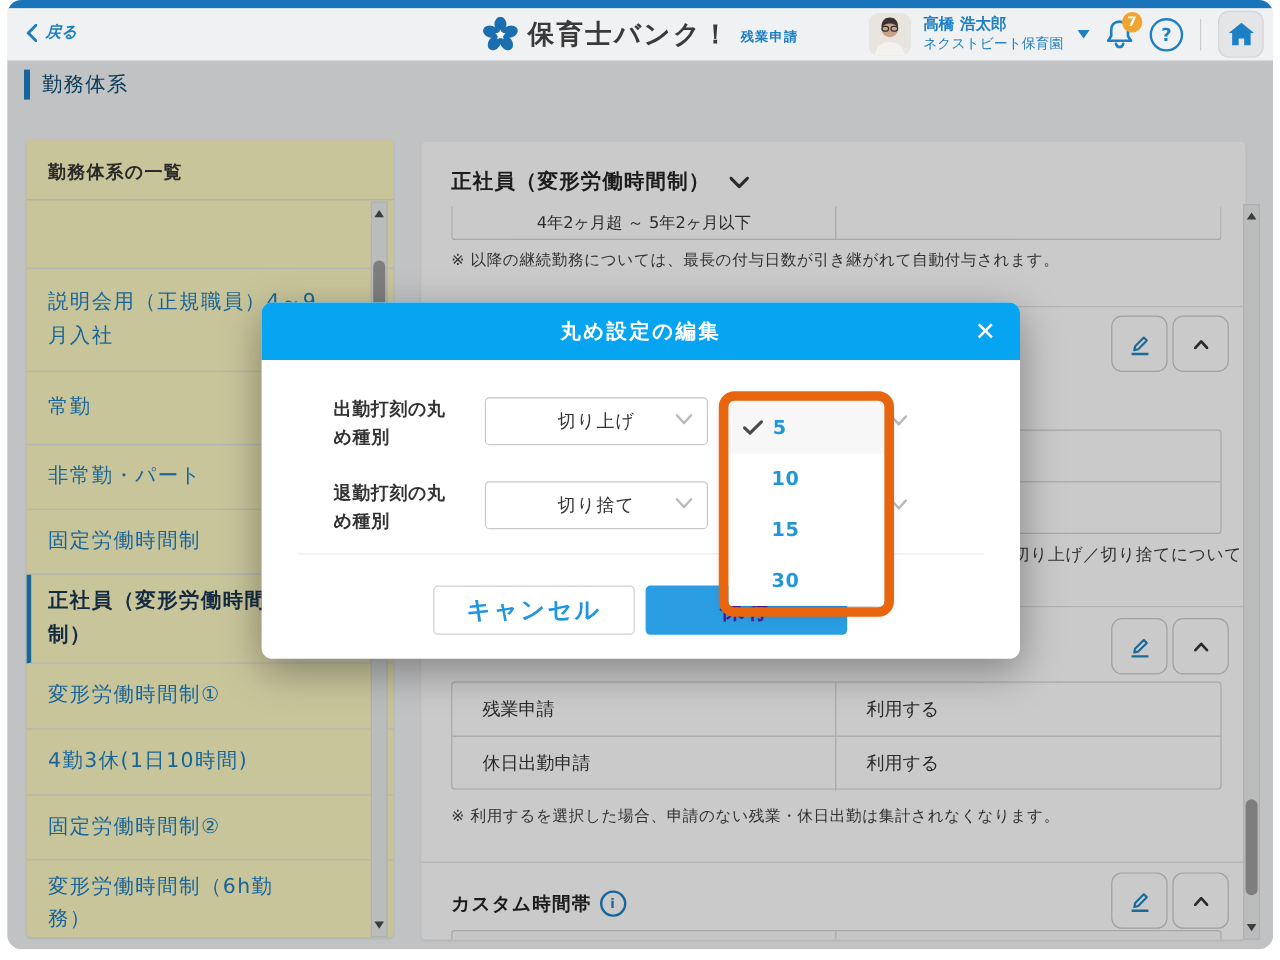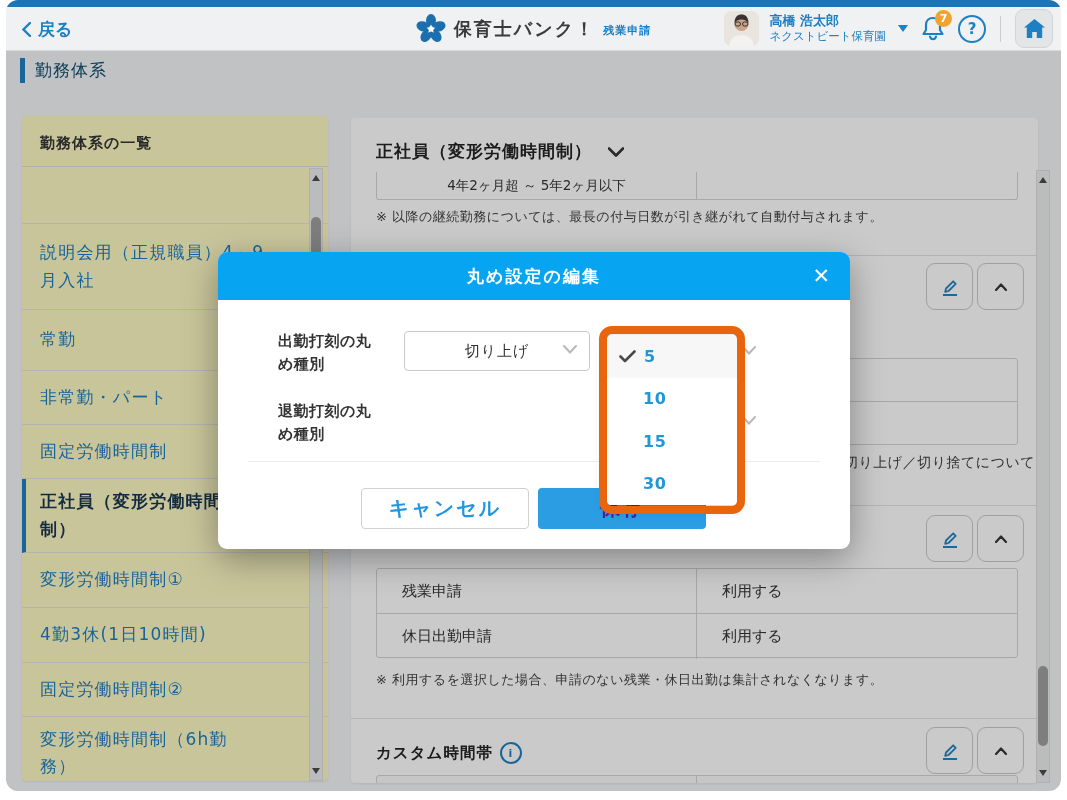--- a/index.html
+++ b/index.html
@@ -2,23 +2,23 @@
 <html><head>
 <meta charset="utf-8">
 <style>
   html,body{margin:0;padding:0;background:#fff;}
   body{font-family:"DejaVu Sans","Liberation Sans",sans-serif;-webkit-font-smoothing:antialiased;}
   .stage{position:relative;width:1067px;height:800px;background:#fff;overflow:hidden;}
   .app{position:absolute;left:6px;top:0;width:1055px;height:791px;background:#f4f5f6;border-radius:12px;overflow:hidden;}
   .topbar{position:absolute;left:0;top:0;width:100%;height:7px;background:#1a74ba;}
   
   .header{position:absolute;left:0;top:7px;width:100%;height:43px;background:#f0f1f2;border-bottom:1px solid #d7d8d9;}
-  .back-link{position:absolute;left:16px;top:11px;display:flex;align-items:center;gap:7px;color:#1d7fc4;font-size:17px;font-weight:600;cursor:pointer;}
+  .back-link{position:absolute;left:16px;top:11px;display:flex;align-items:center;gap:7px;color:#1d7fc4;font-size:13px;font-weight:600;cursor:pointer;font-style:italic;}
   .logo-wrap{position:absolute;left:0;top:0;width:100%;height:43px;display:flex;align-items:center;justify-content:center;gap:8px;}
-  .logo-text{font-size:18px;font-weight:700;color:#3a3a3a;letter-spacing:2px;}
+  .logo-text{font-size:22px;font-weight:700;color:#3a3a3a;letter-spacing:2px;}
   .logo-sub{font-size:11px;font-weight:700;color:#1d7fc4;letter-spacing:1px;margin-top:4px;}
   .user-area{position:absolute;right:8px;top:0;height:43px;display:flex;align-items:center;gap:10px;}
   .avatar{width:35px;height:35px;border-radius:8px;overflow:hidden;background:#dce4e8;position:relative;flex:0 0 auto;}
   .user-names{display:flex;flex-direction:column;line-height:1.25;}
   .user-name{font-size:13px;font-weight:700;color:#1d7fc4;}
   .user-org{font-size:11.5px;color:#1d7fc4;}
   .caret-down{width:0;height:0;border-left:5px solid transparent;border-right:5px solid transparent;border-top:7px solid #1d7fc4;margin:0 2px;}
   .bell-wrap{position:relative;width:28px;height:30px;}
   .notif-badge{position:absolute;right:-4px;top:-4px;width:17px;height:17px;border-radius:50%;background:#f0a32e;color:#fff;font-size:11px;font-weight:700;display:flex;align-items:center;justify-content:center;}
   .help-circle{width:24px;height:24px;border-radius:50%;border:2.5px solid #1d7fc4;color:#1d7fc4;font-size:15px;font-weight:700;display:flex;align-items:center;justify-content:center;}
@@ -304,20 +304,26 @@
 
     <div class="fld-label" style="top:78px;">出勤打刻の丸め種別</div>
     <div class="fld-select" style="top:79px;">
       <span>切り上げ</span>
       <svg class="sel-chev" width="14" height="9" viewBox="0 0 14 9">
             <polyline points="1,1 7,7.5 13,1" fill="none" stroke="#b9b9b9" stroke-width="2" stroke-linecap="round"></polyline>
           </svg>
     </div>
 
     <div class="fld-label" style="top:148px;">退勤打刻の丸め種別</div>
+    <div class="fld-select" style="top:149px;">
+      <span>切り捨て</span>
+      <svg class="sel-chev" width="14" height="9" viewBox="0 0 14 9">
+            <polyline points="1,1 7,7.5 13,1" fill="none" stroke="#b9b9b9" stroke-width="2" stroke-linecap="round"></polyline>
+          </svg>
+    </div>
 
     <svg class="hidden-chev" style="left:524px;top:94px;" width="14" height="9" viewBox="0 0 14 9">
           <polyline points="1,1 7,7.5 13,1" fill="none" stroke="#b9b9b9" stroke-width="2" stroke-linecap="round"></polyline>
         </svg>
     <svg class="hidden-chev" style="left:524px;top:164px;" width="14" height="9" viewBox="0 0 14 9">
           <polyline points="1,1 7,7.5 13,1" fill="none" stroke="#b9b9b9" stroke-width="2" stroke-linecap="round"></polyline>
         </svg>
 
     <div class="modal-hr"></div>
     <div class="btn btn-cancel">キャンセル</div>

